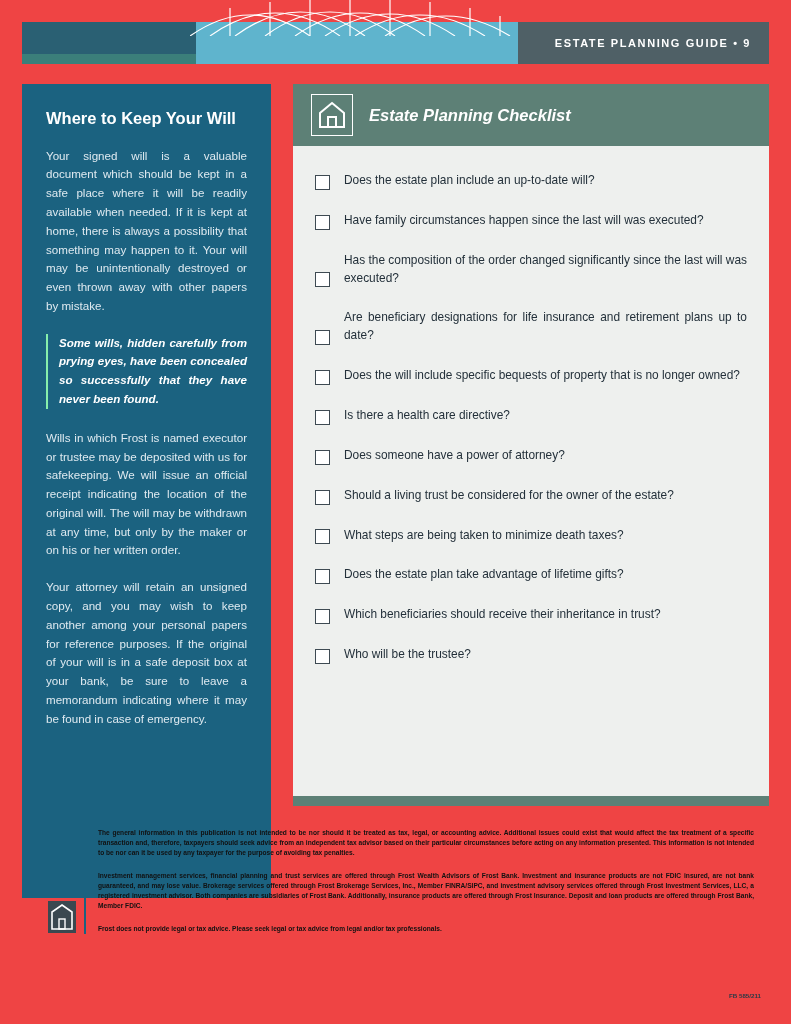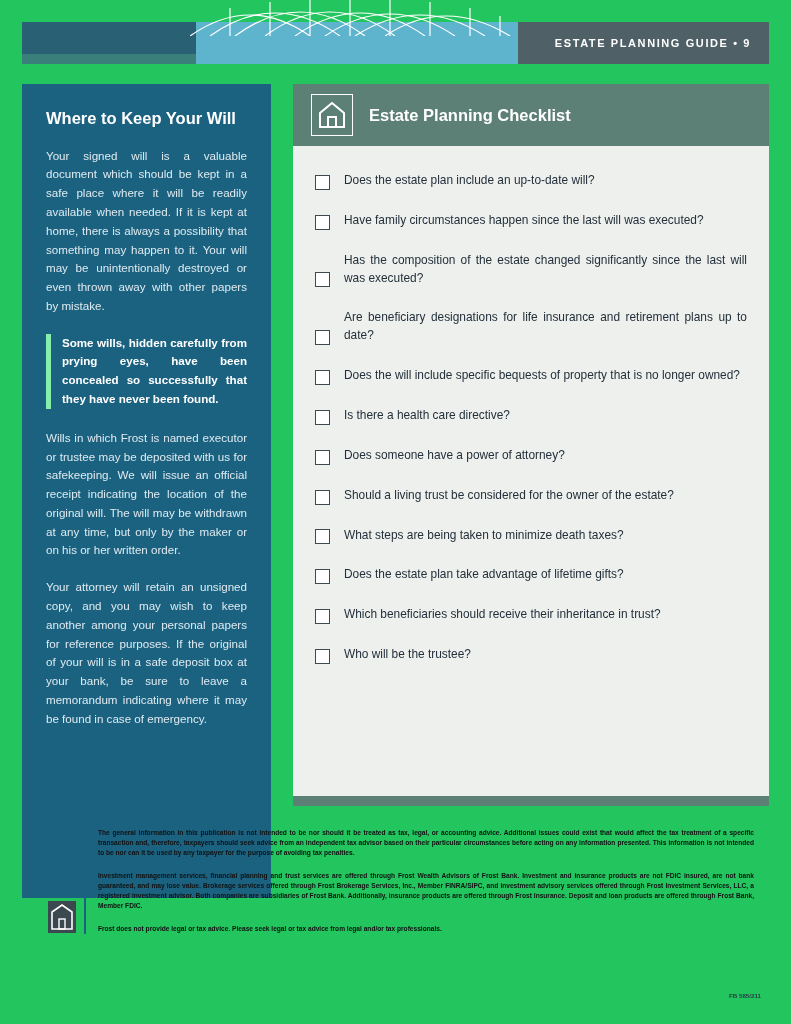--- a/index.html
+++ b/index.html
@@ -15,21 +15,21 @@
     font-family: "Liberation Sans", sans-serif;
     overflow: hidden;
   }
 
   
   .page {
     position: absolute;
     left: 0; top: 0;
     width: 791px;
     height: 1024px;
-    background: #22c55e;
+    background: #ef4444;
     padding-left: 7px;
   }
 
   
   .header {
     position: absolute;
     left: 22px;
     top: 22px;
     width: 747px;
     height: 42px;
@@ -99,23 +99,24 @@
     line-height: 1.25;
   }
   .left-p {
     color: #dfeaf0;
     font-size: 11.6px;
     line-height: 1.62;
     text-align: justify;
     margin: 4px 0 18px 0;
   }
   .pull-quote {
-    border-left: 5px solid #86efac;
+    border-left: 2px solid #86efac;
     padding-left: 11px;
     margin: 0 0 20px 0;
+    font-style: italic;
   }
   .pull-quote-text {
     color: #ffffff;
     font-size: 11.6px;
     font-weight: bold;
     line-height: 1.62;
     text-align: justify;
     margin: 0;
   }
 
@@ -127,20 +128,21 @@
     width: 476px;
     height: 722px;
     background: #eef0ee;
   }
   .checklist-header {
     height: 62px;
     background: #5d8076;
     display: flex;
     align-items: center;
     padding: 0 18px;
+    font-style: italic;
   }
   .house-icon {
     width: 42px;
     height: 42px;
     margin-right: 16px;
     flex: 0 0 auto;
   }
   .checklist-title {
     color: #ffffff;
     font-size: 16.5px;
@@ -286,21 +288,21 @@
         <span class="check-label">Does the estate plan include an up-to-date will?</span>
       </div>
 
       <div class="check-row">
         <span class="checkbox"></span>
         <span class="check-label">Have family circumstances happen since the last will was executed?</span>
       </div>
 
       <div class="check-row">
         <span class="checkbox"></span>
-        <span class="check-label">Has the composition of the estate changed significantly since the last will was executed?</span>
+        <span class="check-label">Has the composition of the order changed significantly since the last will was executed?</span>
       </div>
 
       <div class="check-row">
         <span class="checkbox"></span>
         <span class="check-label">Are beneficiary designations for life insurance and retirement plans up to date?</span>
       </div>
 
       <div class="check-row">
         <span class="checkbox"></span>
         <span class="check-label">Does the will include specific bequests of property that is no longer owned?</span>

